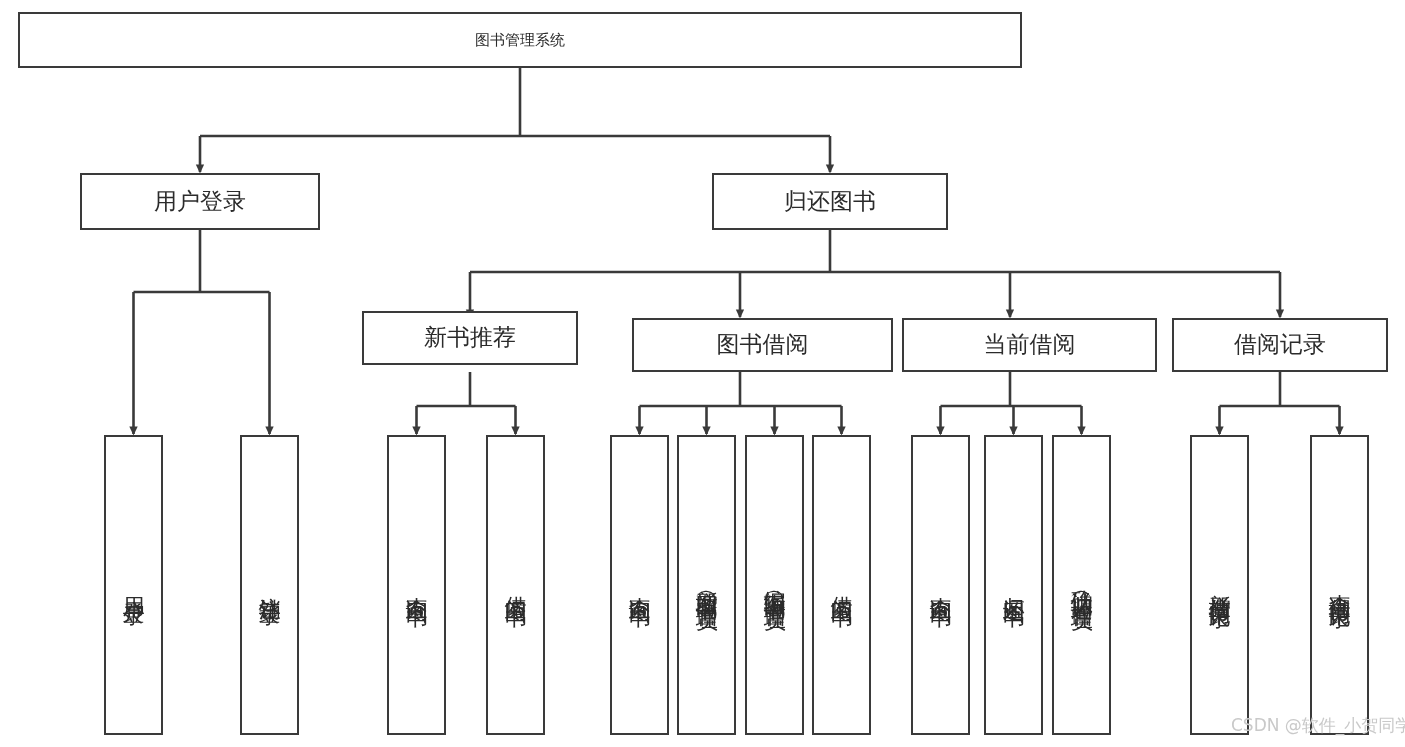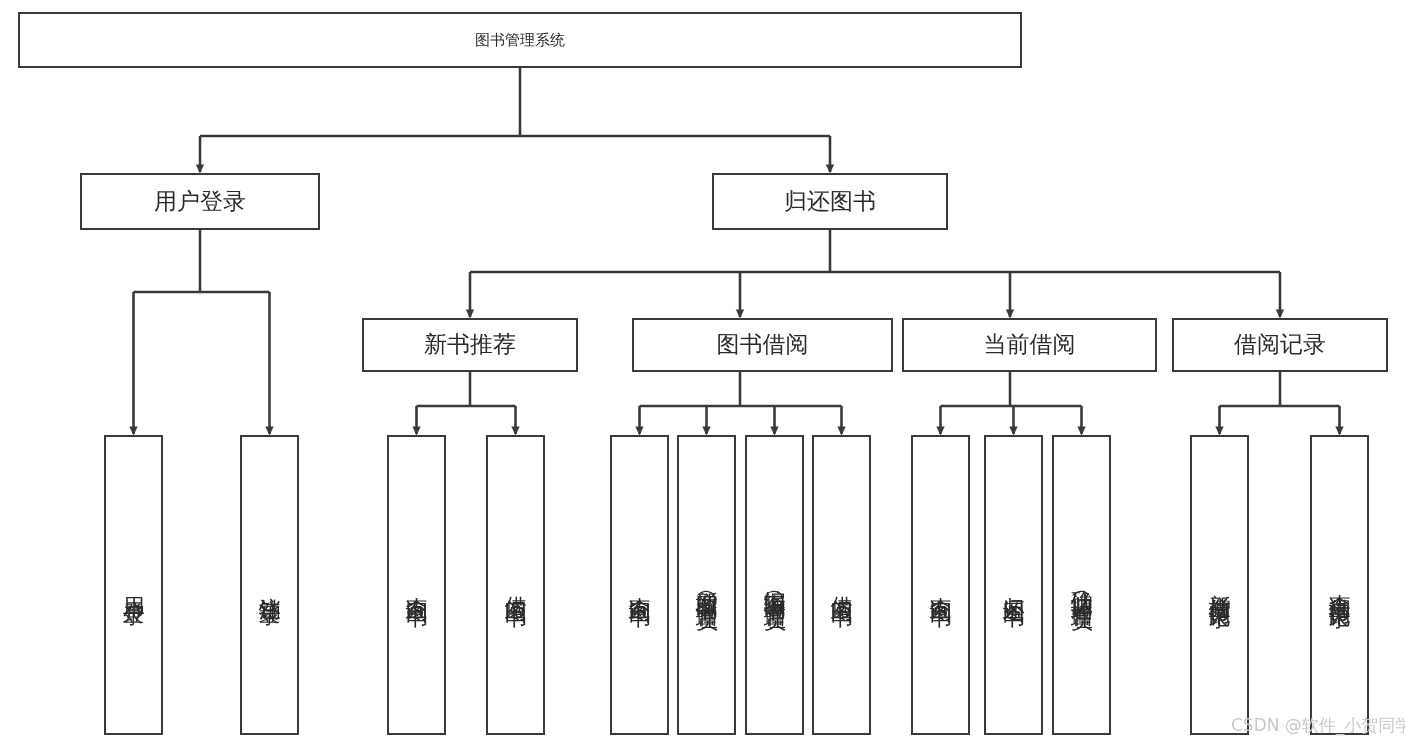--- a/index.html
+++ b/index.html
@@ -116,21 +116,21 @@
   <div id="nodes-layer">
       <div class="node horiz root" style="left: 18px; top: 12px; width: 1004px; height: 56px; border-color: rgb(58, 58, 58); background: rgb(255, 255, 255);">
         <span class="label" style="color: rgb(43, 43, 43);">图书管理系统</span>
       </div>
       <div class="node horiz" style="left: 80px; top: 173px; width: 240px; height: 57px; border-color: rgb(58, 58, 58); background: rgb(255, 255, 255);">
         <span class="label" style="color: rgb(43, 43, 43);">用户登录</span>
       </div>
       <div class="node horiz" style="left: 712px; top: 173px; width: 236px; height: 57px; border-color: rgb(58, 58, 58); background: rgb(255, 255, 255);">
         <span class="label" style="color: rgb(43, 43, 43);">归还图书</span>
       </div>
-      <div class="node horiz" style="left: 362px; top: 318px; width: 216px; height: 54px; border-color: rgb(58, 58, 58); background: rgb(255, 255, 255);">
+      <div class="node horiz" style="left: 362px; top: 311px; width: 216px; height: 54px; border-color: rgb(58, 58, 58); background: rgb(255, 255, 255);">
         <span class="label" style="color: rgb(43, 43, 43);">新书推荐</span>
       </div>
       <div class="node horiz" style="left: 632px; top: 318px; width: 261px; height: 54px; border-color: rgb(58, 58, 58); background: rgb(255, 255, 255);">
         <span class="label" style="color: rgb(43, 43, 43);">图书借阅</span>
       </div>
       <div class="node horiz" style="left: 902px; top: 318px; width: 255px; height: 54px; border-color: rgb(58, 58, 58); background: rgb(255, 255, 255);">
         <span class="label" style="color: rgb(43, 43, 43);">当前借阅</span>
       </div>
       <div class="node horiz" style="left: 1172px; top: 318px; width: 216px; height: 54px; border-color: rgb(58, 58, 58); background: rgb(255, 255, 255); align-items: center;">
         <span class="label" style="color: rgb(43, 43, 43);">借阅记录</span>

